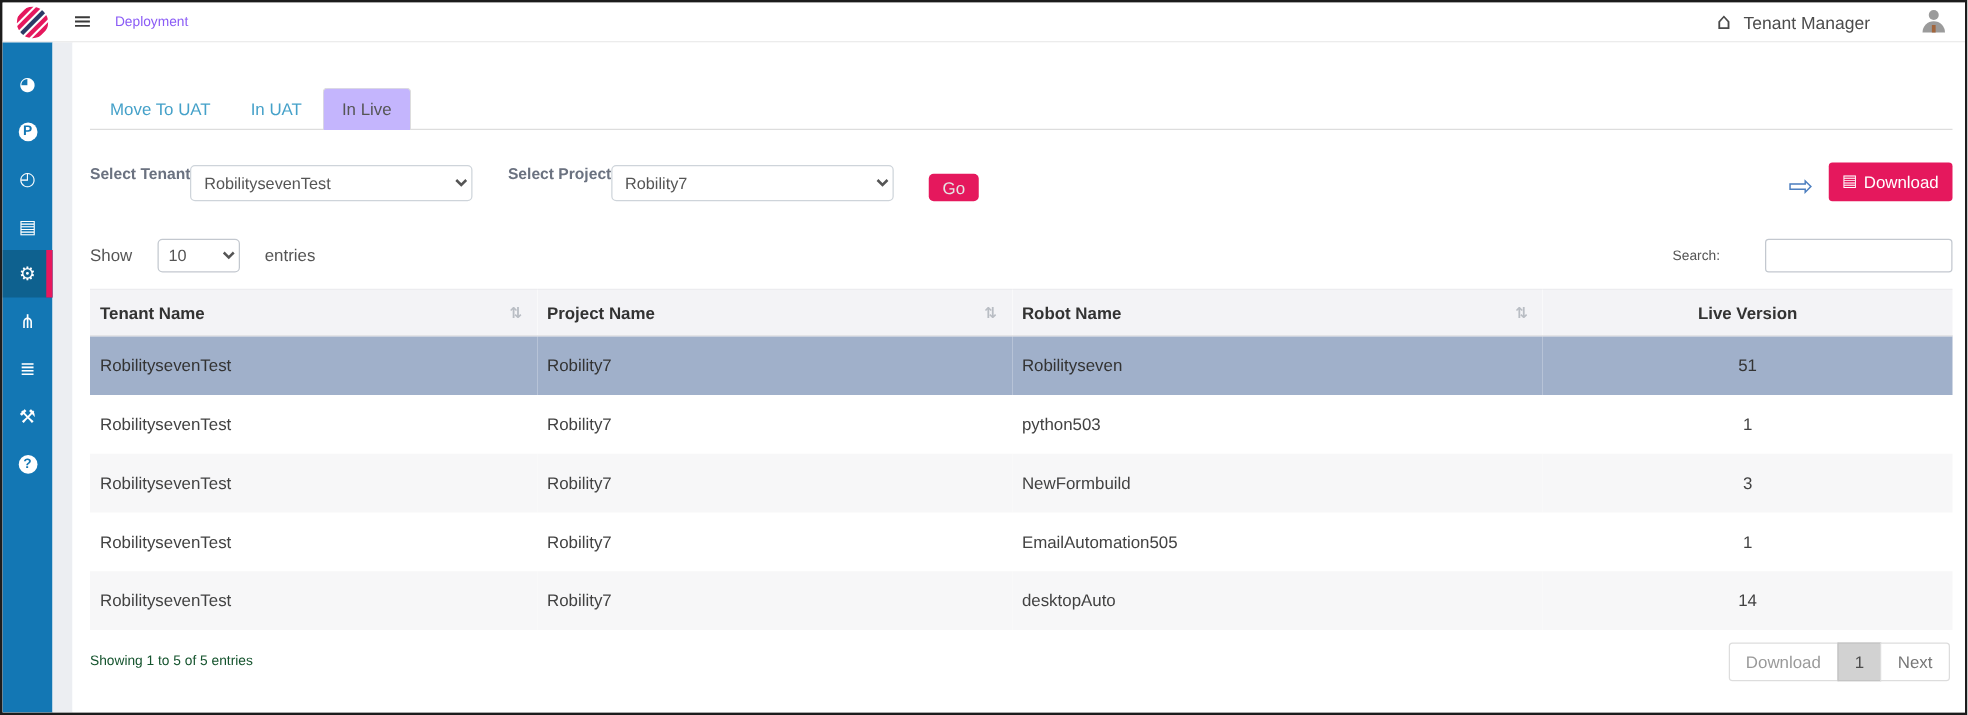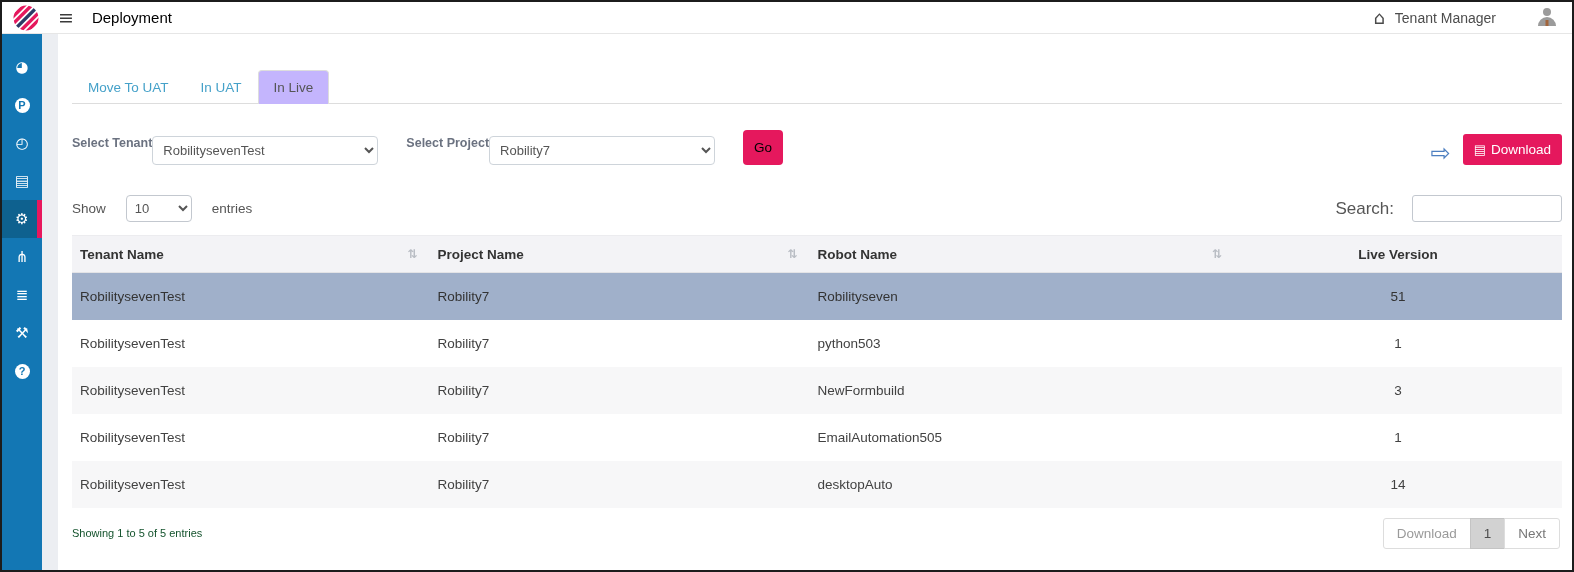--- a/index.html
+++ b/index.html
@@ -13,21 +13,21 @@
   }
   
   .topbar{
     height:32px;flex:0 0 32px;background:#fff;
     border-bottom:1px solid #e6e6e6;
     display:flex;align-items:center;justify-content:space-between;
     padding:0 14px 0 10px;
   }
   .topbar-left{display:flex;align-items:center;gap:18px;}
   .hamburger{font-size:19px;color:#3a3a3a;line-height:1;cursor:pointer;font-family:"DejaVu Sans",sans-serif;}
-  .page-title{font-size:15px;color:#000000;}
+  .page-title{font-size:11px;color:#8b5cf6;}
   .topbar-right{display:flex;align-items:center;gap:10px;}
   .home-glyph{font-size:18px;color:#4a4a4a;font-family:"DejaVu Sans",sans-serif;cursor:pointer;}
   .role-label{font-size:14px;color:#4c4c4c;margin-right:30px;}
   .avatar{width:22px;height:20px;position:relative;cursor:pointer;}
   .avatar .head{width:8px;height:8px;background:#9b9b9b;border-radius:50%;margin:0 auto;}
   .avatar .shoulders{width:18px;height:9px;background:#9b9b9b;border-radius:9px 9px 0 0;margin:1px auto 0;position:relative;}
   .avatar .tie{position:absolute;left:50%;transform:translateX(-50%);bottom:0;width:3px;height:6px;background:#a2653c;}
   
   .app-body{flex:1;display:flex;min-height:0;}
   .sidebar{flex:0 0 40px;background:#1377b4;padding-top:14px;}
@@ -58,42 +58,42 @@
   .filters{display:flex;align-items:flex-end;margin-top:26px;}
   .field{display:flex;flex-direction:row;}
   .field-label{font-size:12.5px;font-weight:bold;color:#6b7280;margin-bottom:8px;}
   .field select{
     width:226px;height:29px;border:1px solid #ced4da;border-radius:4px;
     font-size:13px;color:#555;padding:0 6px;background:#fff;
     font-family:"Liberation Sans","DejaVu Sans",sans-serif;
   }
   .field + .field{margin-left:28px;}
   .btn-go{
-    margin-left:28px;height:35px;width:40px;background:#e5185d;color:#000000;border:none;
+    margin-left:28px;height:22px;width:40px;background:#e5185d;color:#e5e5e5;border:none;
     border-radius:4px;font-size:13.5px;cursor:pointer;
     font-family:"Liberation Sans","DejaVu Sans",sans-serif;
   }
   .filters-spacer{flex:1;}
   .arrow-glyph{font-size:24px;color:#4d7fc0;margin-right:12px;line-height:1;font-family:"DejaVu Sans",sans-serif;}
   .btn-download{
     height:31px;background:#e5185d;color:#fff;border:none;border-radius:3px;
     font-size:13.5px;padding:0 11px;cursor:pointer;display:flex;align-items:center;gap:5px;
     font-family:"Liberation Sans","DejaVu Sans",sans-serif;
   }
   .btn-download .dl-icon{font-size:13px;font-family:"DejaVu Sans",sans-serif;}
   
   .list-controls{display:flex;align-items:center;margin-top:30px;gap:12px;}
   .list-controls .lc-text{font-size:13.5px;color:#555;}
   .page-size{
     width:66px;height:27px;margin:0 8px;border:1px solid #c3c8cf;border-radius:4px;
     font-size:13px;color:#555;padding:0 4px;background:#fff;
     font-family:"Liberation Sans","DejaVu Sans",sans-serif;
   }
   .lc-spacer{flex:1;}
-  .search-label{font-size:17px;color:#555;margin-right:6px;}
+  .search-label{font-size:11px;color:#555;margin-right:24px;}
   .search-input{
     width:150px;height:27px;border:1px solid #c3c8cf;border-radius:3px;padding:0 6px;
     font-size:13px;color:#333;font-family:"Liberation Sans","DejaVu Sans",sans-serif;
   }
   
   table.grid{width:100%;border-collapse:collapse;margin-top:13px;}
   .grid th{
     background:#f3f3f6;font-size:13.5px;font-weight:bold;color:#333;
     text-align:left;height:37px;padding:0 8px;position:relative;
     border-bottom:1px solid #e3e3e6;border-top:1px solid #ececef;cursor:pointer;

